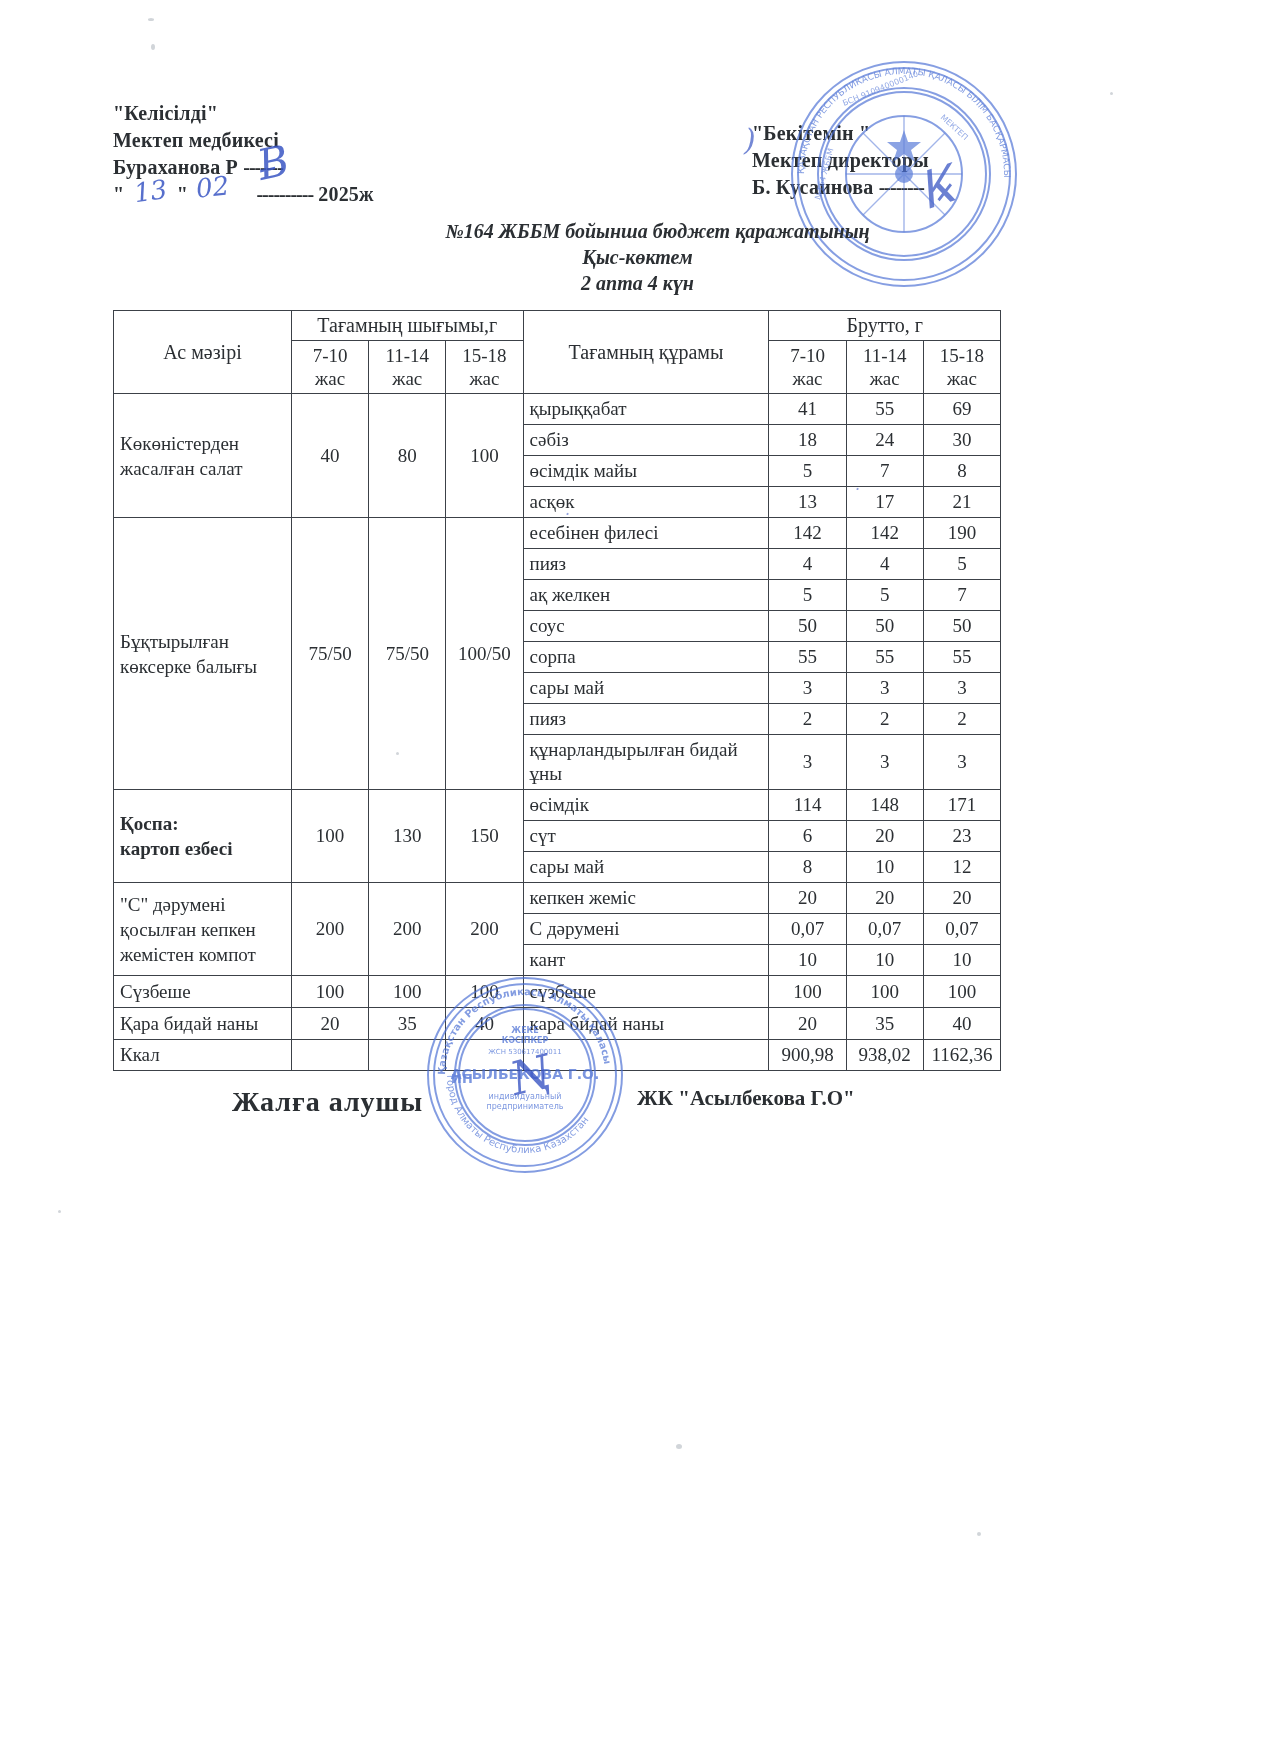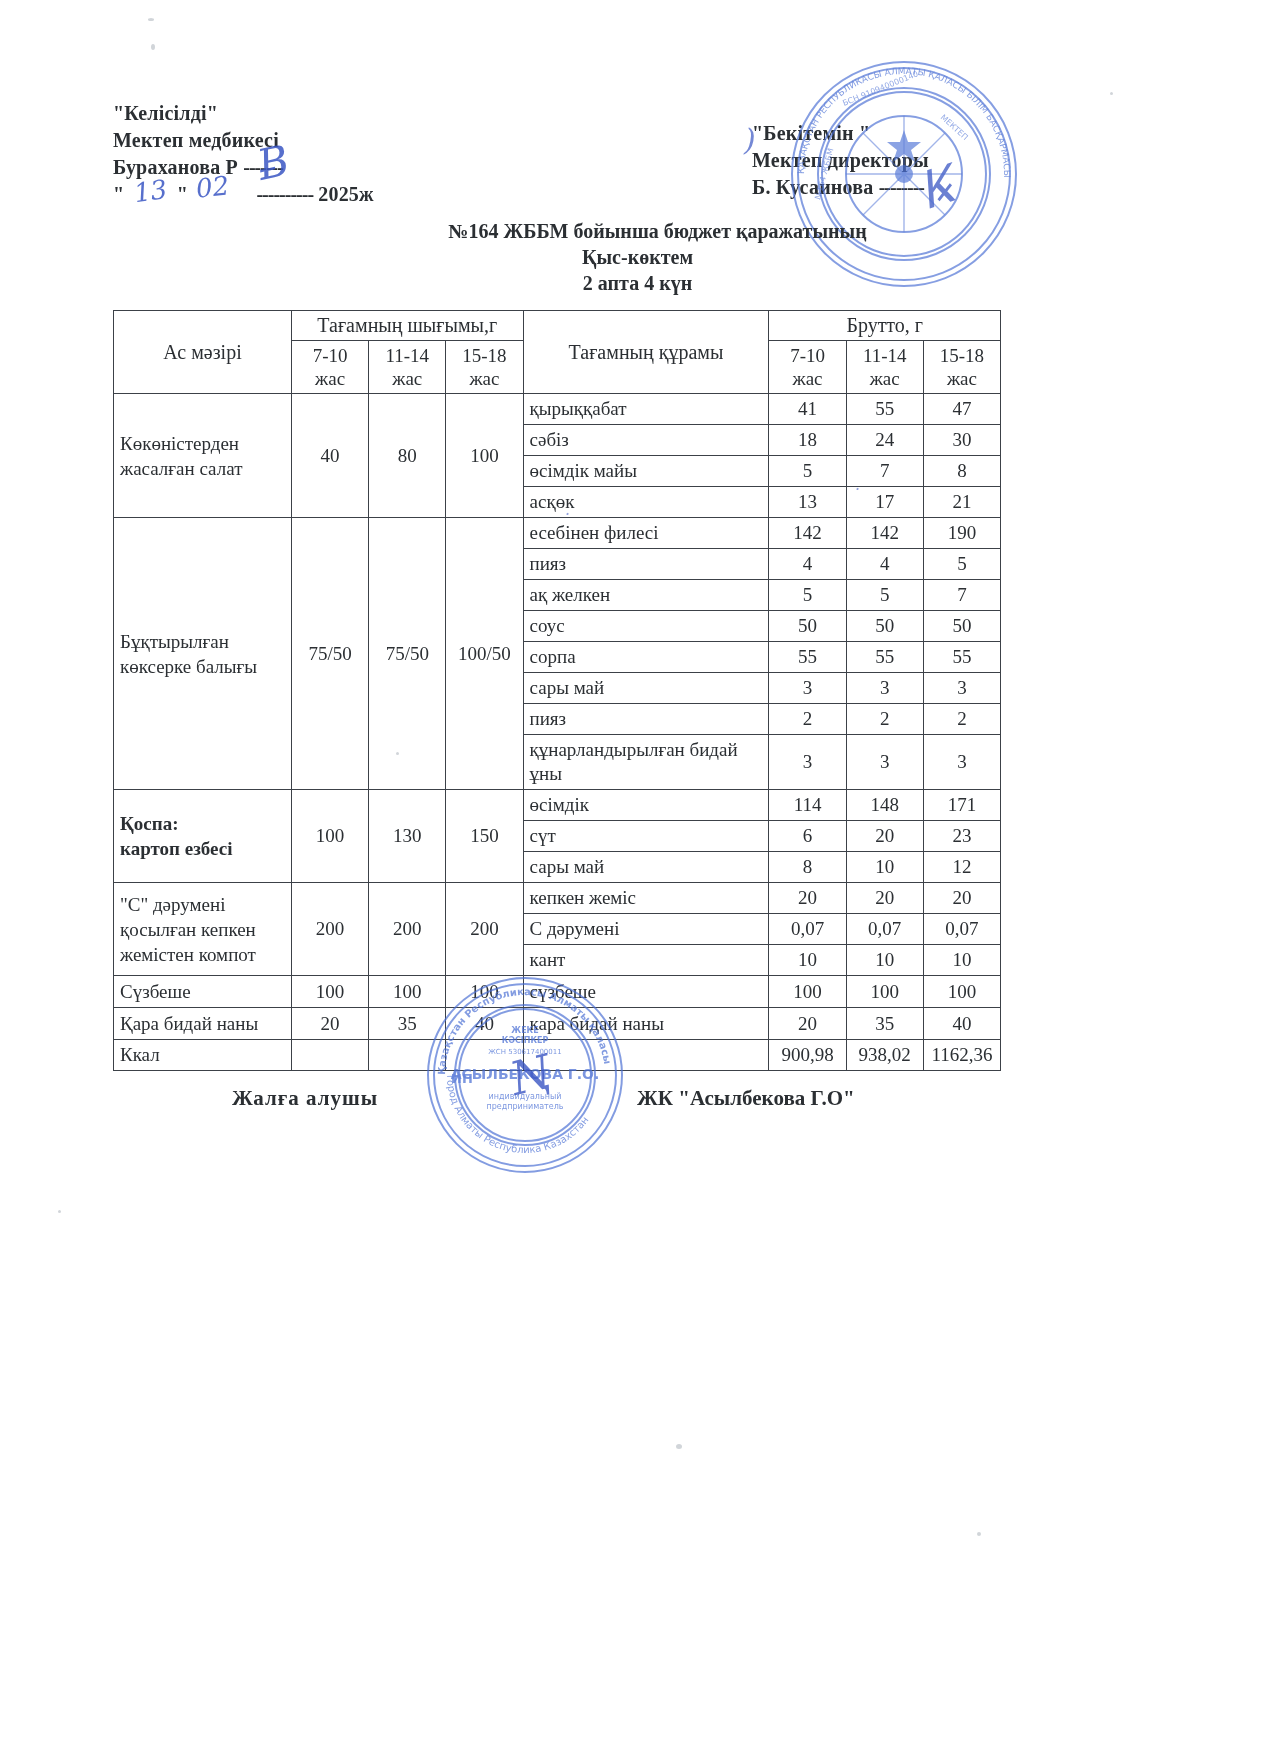--- a/index.html
+++ b/index.html
@@ -33,21 +33,21 @@
     position:absolute;color:#3a56c4;
     font-family:"DejaVu Serif", serif;font-style:italic;
     opacity:.85;pointer-events:none;
   }
 
   
   .title-block{
     position:absolute;left:0;top:218px;width:1275px;text-align:center;
     font-weight:bold;font-size:20px;line-height:26px;
   }
-  .title-line{display:block;}
+  .title-line{display:block;font-style:italic;}
   .title-l1{padding-left:40px;}
 
   
   table.menu{
     position:absolute;left:113px;top:310px;
     border-collapse:collapse;width:888px;
     font-size:19px;
   }
   table.menu td, table.menu th{
     border:1px solid #3c4148;
@@ -71,21 +71,21 @@
   
   .seal{
     position:absolute;border-radius:50%;pointer-events:none;
     opacity:.85;
   }
   .seal svg{display:block;}
 
   
   .footer-left{
     position:absolute;left:232px;top:1086px;
-    font-weight:bold;font-size:21px;letter-spacing:1px;
+    font-weight:bold;font-size:28px;letter-spacing:1px;
   }
   .footer-right{
     position:absolute;left:637px;top:1086px;
     font-weight:bold;font-size:21px;
   }
 </style>
 </head>
 <body>
 
 <div class="page">
@@ -204,21 +204,21 @@
     </thead>
     <tbody id="menu-body">
         <tr>
           <td class="dish c-dish" rowspan="4"><span>Көкөністерден</span><br><span>жасалған салат</span></td>
           <td class="num c-out" rowspan="4">40</td>
           <td class="num c-out" rowspan="4">80</td>
           <td class="num c-out" rowspan="4">100</td>
           <td class="ing c-ing">қырыққабат</td>
           <td class="num c-br">41</td>
           <td class="num c-br">55</td>
-          <td class="num c-br">47</td>
+          <td class="num c-br">69</td>
         </tr>
         <tr>
           <td class="ing c-ing">сәбіз</td>
           <td class="num c-br">18</td>
           <td class="num c-br">24</td>
           <td class="num c-br">30</td>
         </tr>
         <tr>
           <td class="ing c-ing">өсімдік майы</td>
           <td class="num c-br">5</td>

